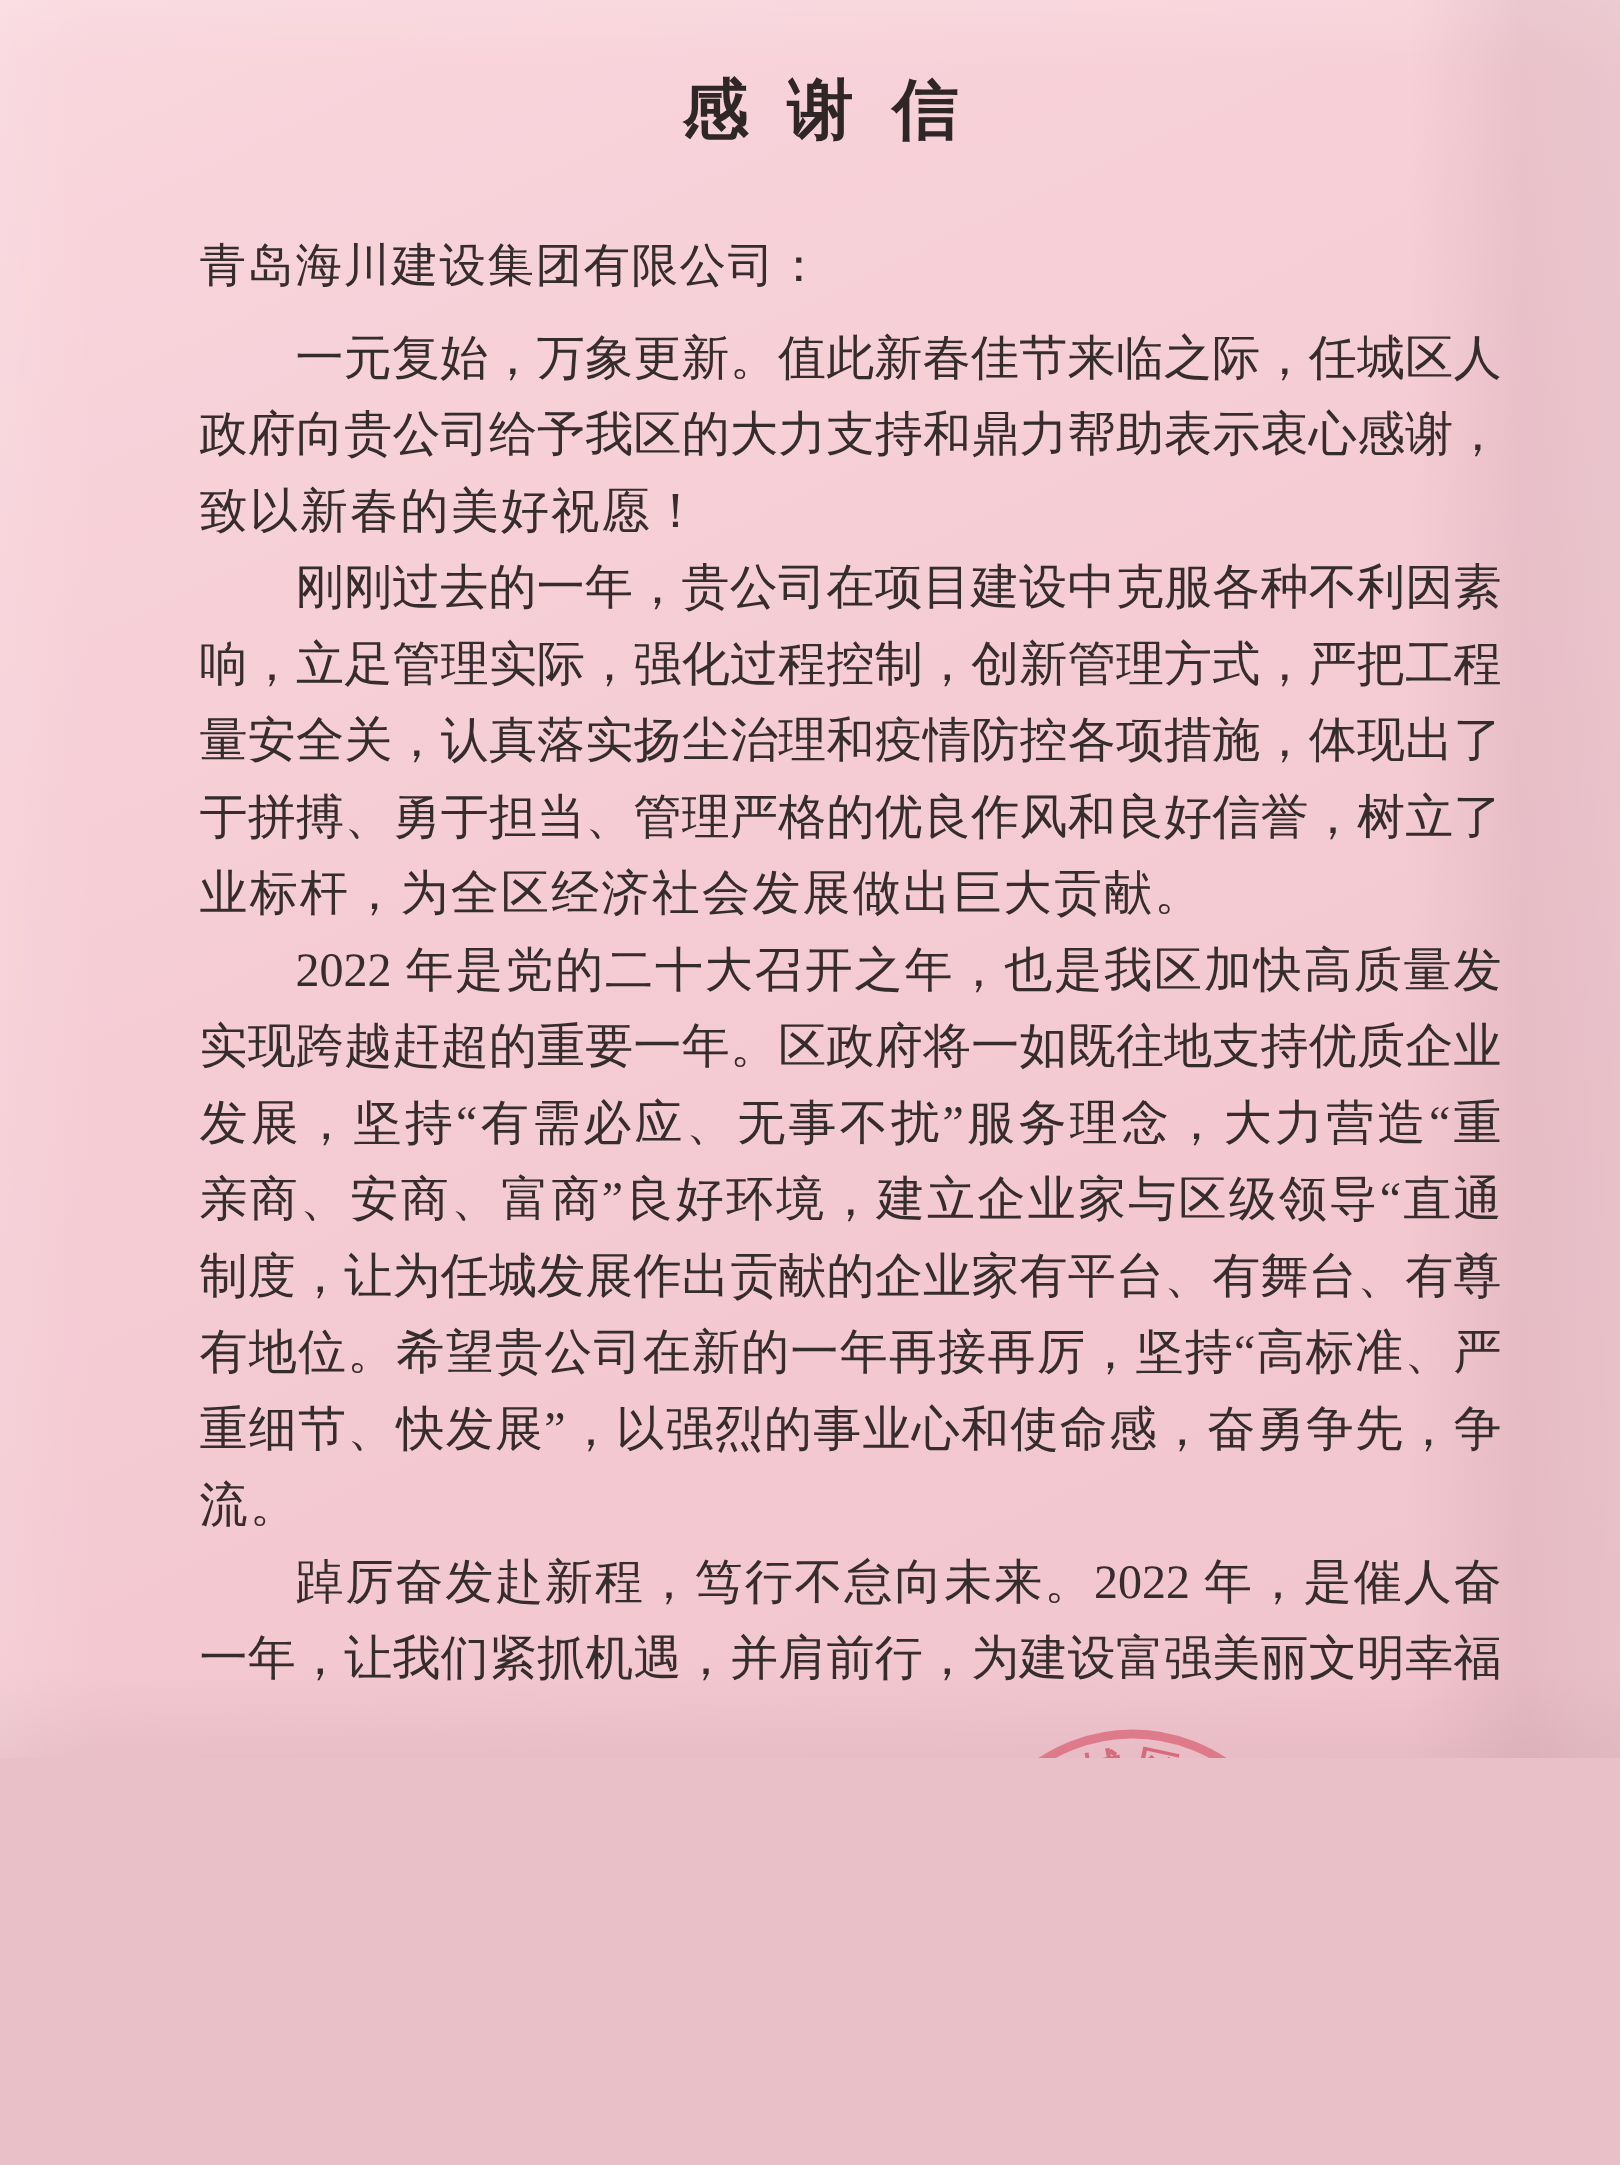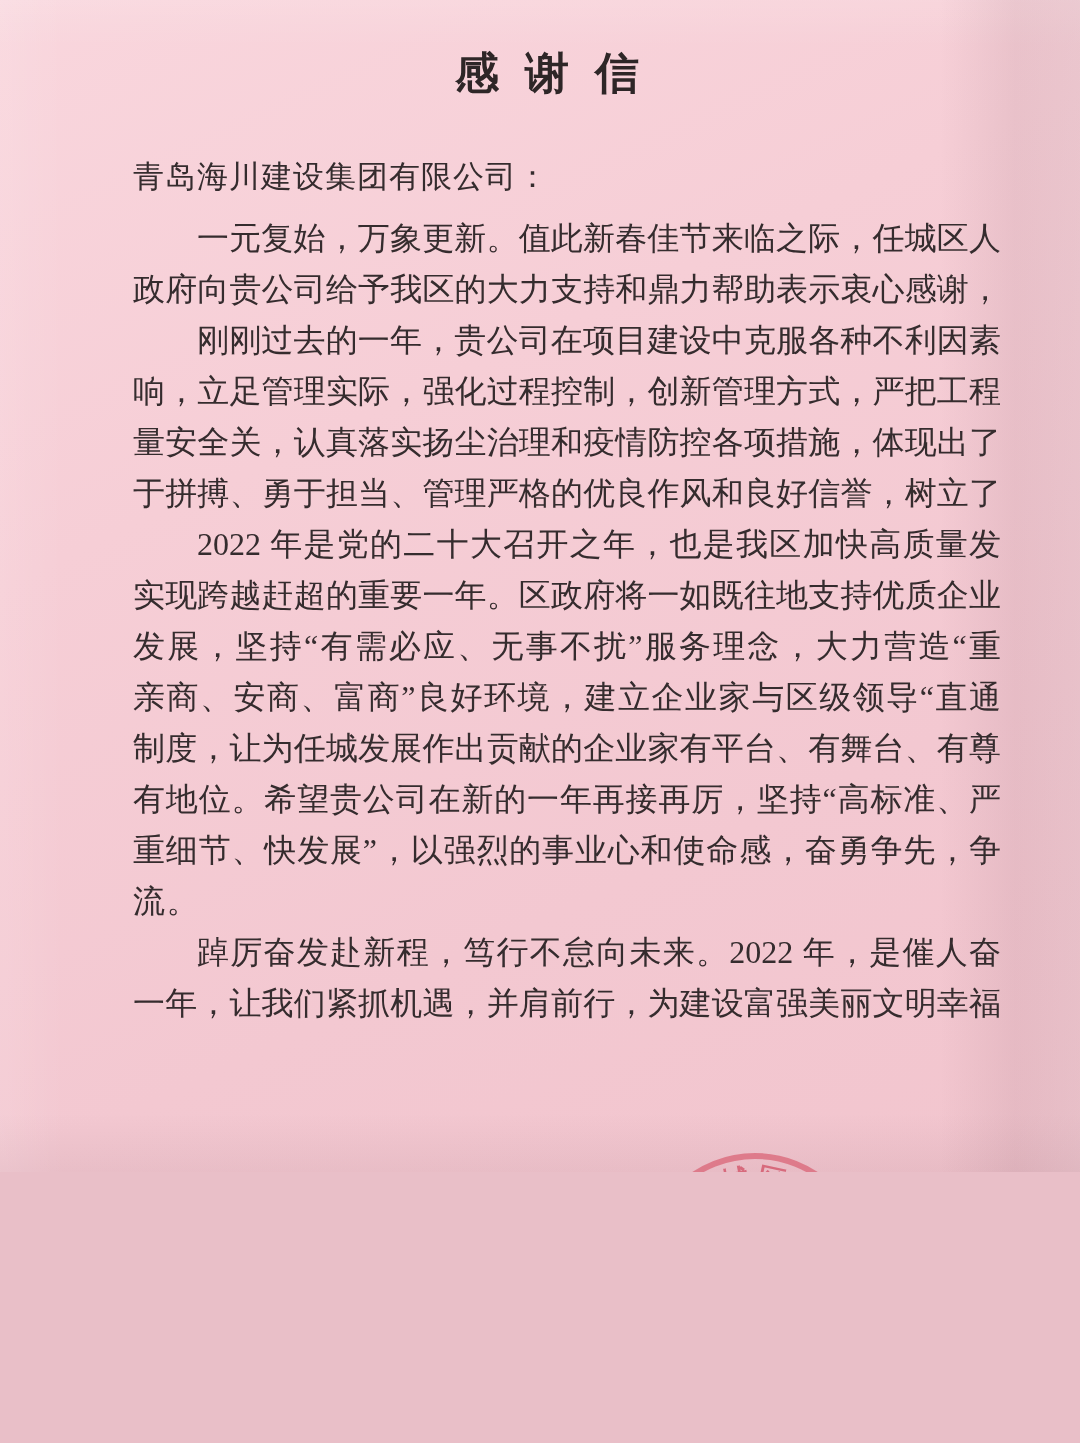--- a/index.html
+++ b/index.html
@@ -55,25 +55,27 @@
 
 <div class="page">
 
   <h1 class="title">感谢信</h1>
 
   <div class="salutation">青岛海川建设集团有限公司：</div>
 
   <div class="body">
     <div class="bodyline indent">一元复始，万象更新。值此新春佳节来临之际，任城区人民</div>
     <div class="bodyline">政府向贵公司给予我区的大力支持和鼎力帮助表示衷心感谢，并</div>
+    <div class="bodyline end">致以新春的美好祝愿！</div>
 
     <div class="bodyline indent">刚刚过去的一年，贵公司在项目建设中克服各种不利因素影</div>
     <div class="bodyline">响，立足管理实际，强化过程控制，创新管理方式，严把工程质</div>
     <div class="bodyline">量安全关，认真落实扬尘治理和疫情防控各项措施，体现出了敢</div>
     <div class="bodyline">于拼搏、勇于担当、管理严格的优良作风和良好信誉，树立了行</div>
+    <div class="bodyline end">业标杆，为全区经济社会发展做出巨大贡献。</div>
 
     <div class="bodyline indent">2022 年是党的二十大召开之年，也是我区加快高质量发展、</div>
     <div class="bodyline">实现跨越赶超的重要一年。区政府将一如既往地支持优质企业的</div>
     <div class="bodyline">发展，坚持“有需必应、无事不扰”服务理念，大力营造“重商、</div>
     <div class="bodyline">亲商、安商、富商”良好环境，建立企业家与区级领导“直通车”</div>
     <div class="bodyline">制度，让为任城发展作出贡献的企业家有平台、有舞台、有尊严、</div>
     <div class="bodyline">有地位。希望贵公司在新的一年再接再厉，坚持“高标准、严要求、</div>
     <div class="bodyline">重细节、快发展”，以强烈的事业心和使命感，奋勇争先，争创一</div>
     <div class="bodyline end">流。</div>
 

